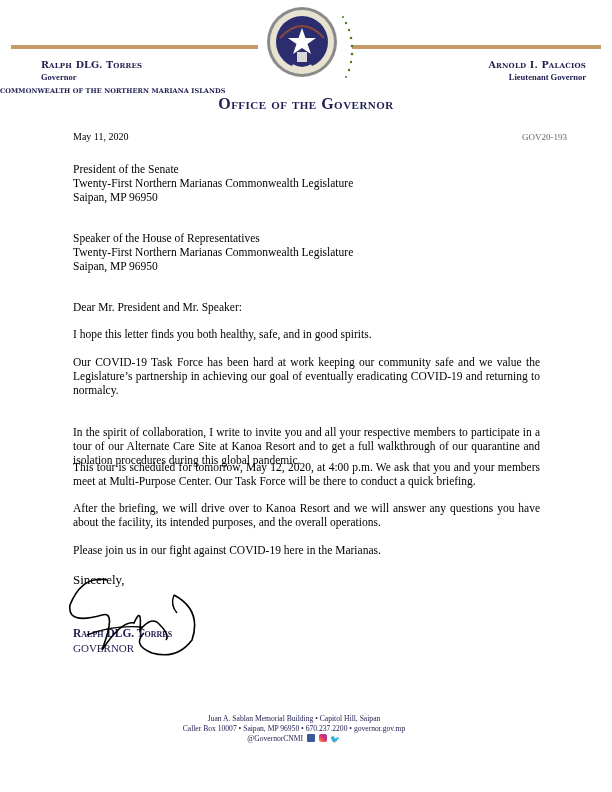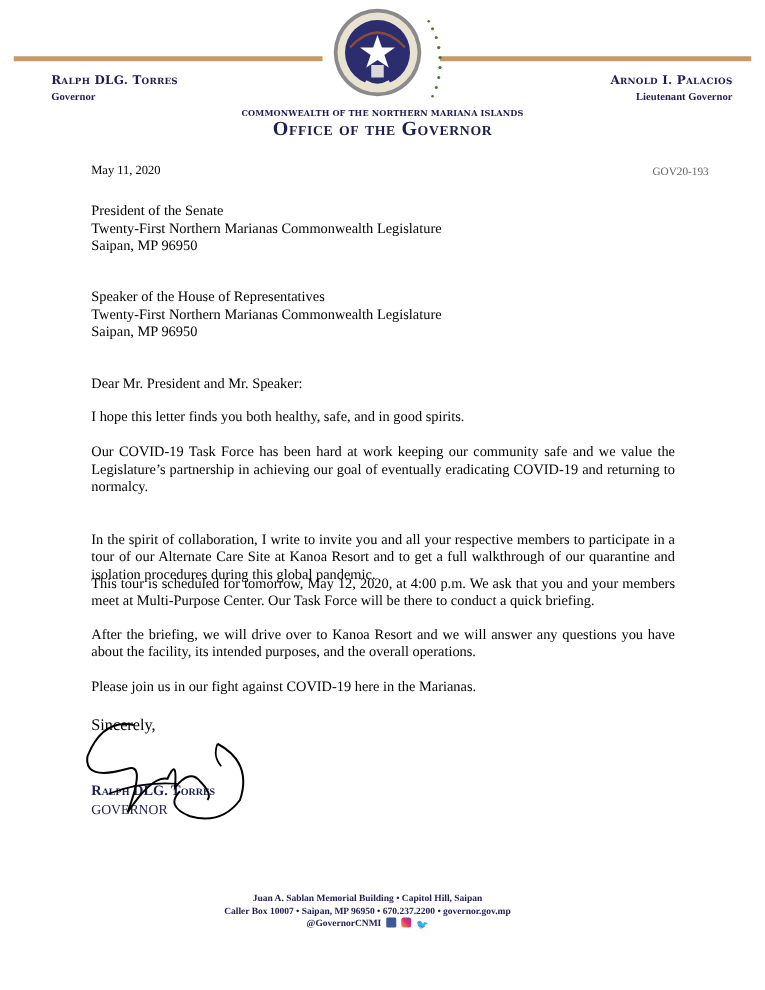--- a/index.html
+++ b/index.html
@@ -9,40 +9,40 @@
   .rule-right { left: 352px; width: 249px; }
   .seal { position: absolute; left: 266px; top: 6px; width: 72px; height: 72px; }
   .vine { position: absolute; left: 278px; top: 12px; width: 30px; height: 70px; }
   .hdr-name { position: absolute; top: 59px; font-family: "DejaVu Serif", serif; font-weight: bold; font-size: 9.5px; color: #1e1e50; letter-spacing: 0.2px; font-variant: small-caps; }
   .hdr-title { position: absolute; top: 72px; font-family: "Liberation Serif", serif; font-size: 8.5px; font-weight: bold; color: #1e1e50; }
   .left-name { left: 41px; }
   .left-title { left: 41px; }
   .right-name { right: 114px; text-align: right; }
   .right-title { right: 114px; text-align: right; }
   .right-name, .right-title { right: 114px; }
-  .commonwealth { position: absolute; top: 87px; left: 0; width: 612px; text-align: center; font-family: "DejaVu Serif", serif; font-size: 6.5px; font-weight: bold; color: #1e1e50; letter-spacing: 0.1px; }
+  .commonwealth { position: absolute; top: 87px; left: 0; width: 612px; font-family: "DejaVu Serif", serif; font-size: 6.5px; font-weight: bold; color: #1e1e50; letter-spacing: 0.1px; }
   .office { position: absolute; top: 95px; left: 0; width: 612px; text-align: center; font-family: Liberation Serif, serif; font-size: 16px; font-weight: bold; color: #1e1e50; font-variant: small-caps; letter-spacing: 0.5px; }
   .date { position: absolute; left: 73px; top: 131px; font-size: 10px; }
   .ref { position: absolute; right: 45px; top: 132px; font-size: 9px; color: #666; }
   .block { position: absolute; left: 73px; font-size: 11.5px; line-height: 13.8px; }
   .para { position: absolute; left: 73px; width: 467px; font-size: 11.5px; line-height: 13.8px; text-align: justify; }
   .addr1 { top: 163px; }
   .addr2 { top: 232px; }
   .salutation { top: 301px; }
   .p1 { top: 328px; }
   .p2 { top: 356px; }
   .p3 { top: 410px; margin-top: 16px; }
   .p4 { top: 461px; }
   .p5 { top: 502px; }
   .p6 { top: 544px; }
   .closing { position: absolute; left: 73px; top: 572px; font-size: 13px; }
   .sig-name { position: absolute; left: 73px; top: 627px; font-size: 11.5px; font-weight: bold; color: #1e1e50; font-variant: small-caps; }
   .sig-title { position: absolute; left: 73px; top: 642px; font-size: 11px; color: #1e1e50; }
   .signature { position: absolute; left: 62px; top: 575px; width: 140px; height: 85px; }
-  .footer { position: absolute; left: 0; width: 588px; text-align: center; font-family: "Liberation Serif", serif; font-weight: bold; font-size: 7.6px; color: #1e1e50; line-height: 10px; }
+  .footer { position: absolute; left: 0; width: 588px; text-align: center; font-family: "Liberation Serif", serif; font-weight: normal; font-size: 7.6px; color: #1e1e50; line-height: 10px; }
   .f1 { top: 714px; }
   .f2 { top: 724px; }
   .f3 { top: 734px; }
   .social { display: inline-block; width: 8px; height: 8px; vertical-align: -1px; margin-left: 2px; border-radius: 1px; }
   .fb { background: #3b5998; }
   .ig { background: linear-gradient(45deg, #f9a23c, #e1306c, #833ab4); border-radius: 2px; }
   .tw { background: transparent; color: #1da1f2; font-size: 8px; width: auto; height: auto; }
 </style>
 </head>
 <body>

